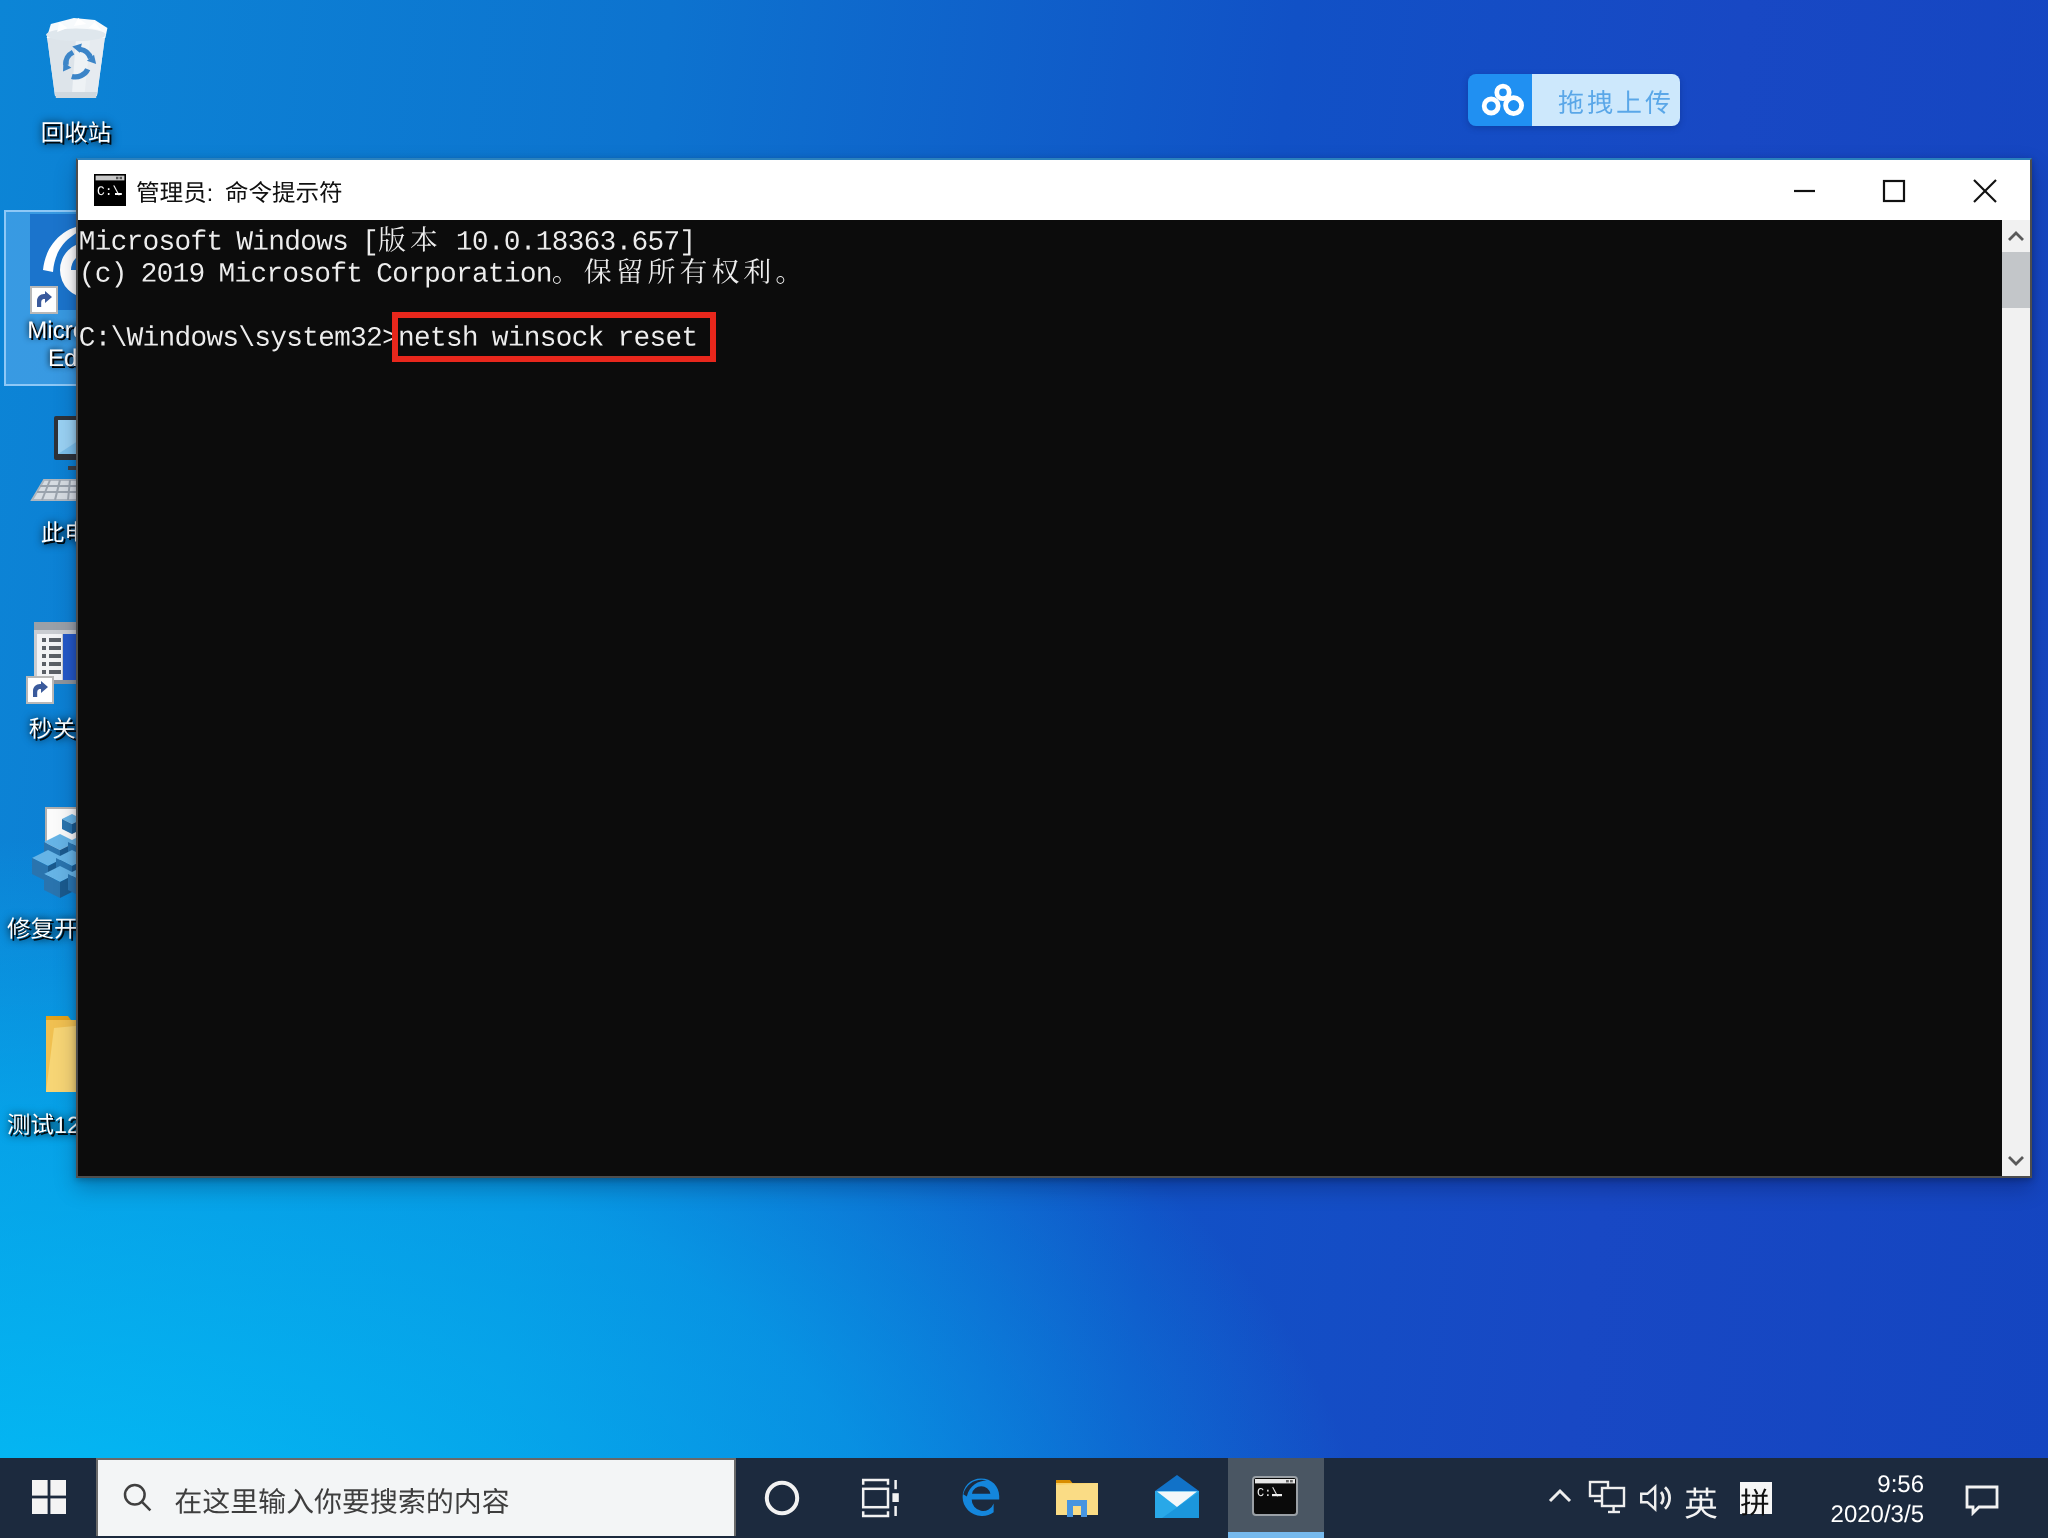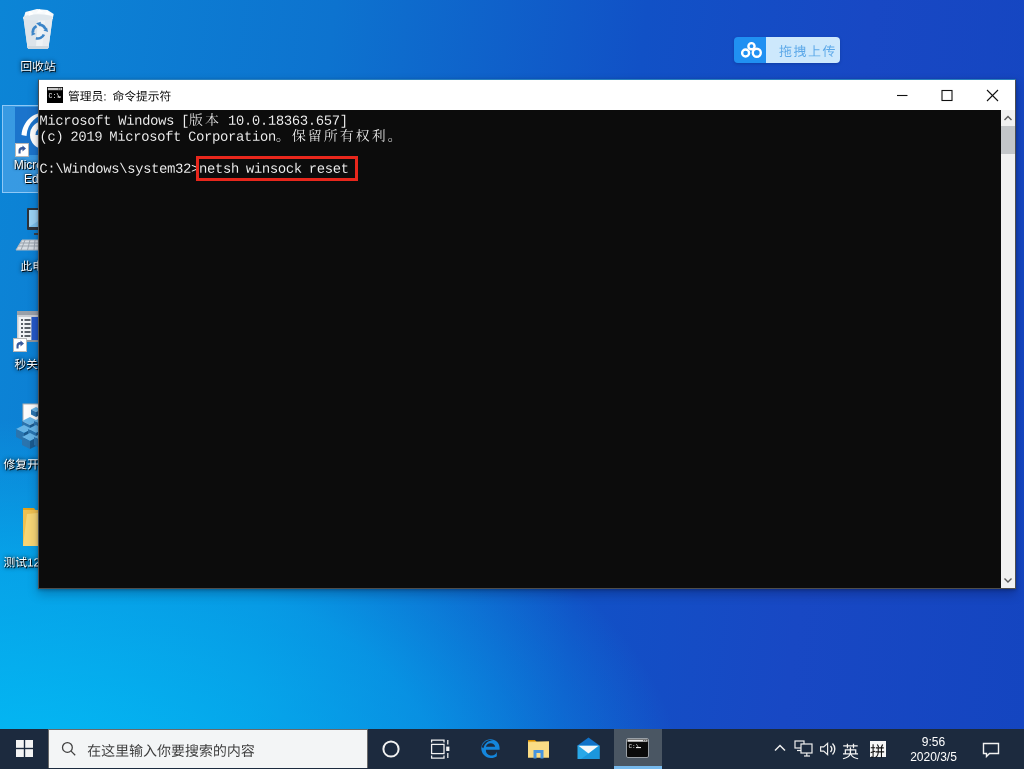--- a/index.html
+++ b/index.html
@@ -255,16 +255,16 @@
 <path d="M12.5 6 A4.5 4.5 0 0 1 12.5 12" fill="none" stroke="#eee" stroke-width="1.4"></path>
 <path d="M14.5 3.6 A7.5 7.5 0 0 1 14.5 14.4" fill="none" stroke="#eee" stroke-width="1.4"></path>
 </svg>
 <div style="position:absolute;left:842px;top:740px;"><svg width="17" height="23" viewBox="0 -18.02 17 23.12" style="overflow:visible">
         <path fill="#f4f4f4" d="M7.769 -10.659V-8.704H2.72V-4.726H0.9690000000000001V-3.519H7.327000000000001C6.647 -2.0060000000000002 4.896000000000001 -0.629 0.646 0.323C0.935 0.6120000000000001 1.2750000000000001 1.122 1.4280000000000002 1.3940000000000001C5.865 0.323 7.7860000000000005 -1.2750000000000001 8.585 -3.0770000000000004C9.945 -0.5950000000000001 12.257000000000001 0.799 15.657000000000002 1.3940000000000001C15.827000000000002 1.0370000000000001 16.184 0.51 16.473000000000003 0.23800000000000002C13.192 -0.22100000000000003 10.897 -1.411 9.673 -3.519H16.065V-4.726H14.382000000000001V-8.704H9.095V-10.659ZM3.9440000000000004 -4.726V-7.582000000000001H7.769V-5.9670000000000005C7.769 -5.559 7.752000000000001 -5.134 7.684 -4.726ZM13.107000000000001 -4.726H9.027000000000001C9.078000000000001 -5.134 9.095 -5.542000000000001 9.095 -5.95V-7.582000000000001H13.107000000000001ZM10.88 -14.280000000000001V-12.716000000000001H6.035V-14.280000000000001H4.777V-12.716000000000001H1.173V-11.56H4.777V-9.775H6.035V-11.56H10.88V-9.775H12.155000000000001V-11.56H15.776000000000002V-12.716000000000001H12.155000000000001V-14.280000000000001Z"></path>
       </svg></div>
 <div class="abs" style="left:870px;top:741px;width:16px;height:16px;background:#f6f6f6"></div>
 <div style="position:absolute;left:870px;top:741px;"><svg width="15" height="20" viewBox="0 -15.90 15 20.40" style="overflow:visible">
         <path fill="#111" d="M6.795 -12.09C7.335 -11.264999999999999 7.89 -10.155 8.115 -9.465L9.15 -9.945C8.895 -10.605 8.295 -11.684999999999999 7.755 -12.48ZM2.46 -12.584999999999999V-9.57H0.615V-8.52H2.46V-5.234999999999999C1.6949999999999998 -4.995 0.99 -4.785 0.42 -4.635L0.705 -3.525L2.46 -4.109999999999999V-0.24C2.46 -0.015 2.385 0.045 2.205 0.045C2.025 0.045 1.4549999999999998 0.045 0.825 0.03C0.975 0.345 1.1099999999999999 0.84 1.155 1.14C2.085 1.14 2.67 1.095 3.045 0.9149999999999999C3.42 0.735 3.5549999999999997 0.40499999999999997 3.5549999999999997 -0.24V-4.47L5.04 -4.9799999999999995L4.89 -6.0L3.5549999999999997 -5.58V-8.52H5.055V-9.57H3.5549999999999997V-12.584999999999999ZM10.98 -8.355V-5.34H8.805V-5.49V-8.355ZM12.135 -12.57C11.834999999999999 -11.625 11.264999999999999 -10.29 10.785 -9.42H5.895V-8.355H7.71V-5.49V-5.34H5.3999999999999995V-4.26H7.665C7.545 -2.625 7.02 -0.75 5.04 0.46499999999999997C5.295 0.645 5.64 1.02 5.805 1.26C7.9799999999999995 -0.21 8.61 -2.355 8.76 -4.26H10.98V1.14H12.075V-4.26H14.264999999999999V-5.34H12.075V-8.355H13.92V-9.42H11.91C12.36 -10.23 12.87 -11.264999999999999 13.32 -12.165Z"></path>
       </svg></div>
-<div class="abs" style="left:905px;top:735px;width:57px;height:30px;color:#fff;font-size:12px;text-align:center;line-height:15px">9:56<br>2020/3/5</div>
+<div class="abs" style="left:905px;top:735px;width:57px;height:30px;color:#fff;font-size:12px;text-align:right;line-height:15px">9:56<br>2020/3/5</div>
 <svg class="abs" style="left:982px;top:741px" width="18" height="17" viewBox="0 0 18 17">
 <path d="M1.5 2.5 L16.5 2.5 L16.5 12.5 L7.5 12.5 L4.5 15.5 L4.5 12.5 L1.5 12.5 Z" fill="none" stroke="#f2f2f2" stroke-width="1.4"></path>
 </svg>
 </div>
 </body></html>

